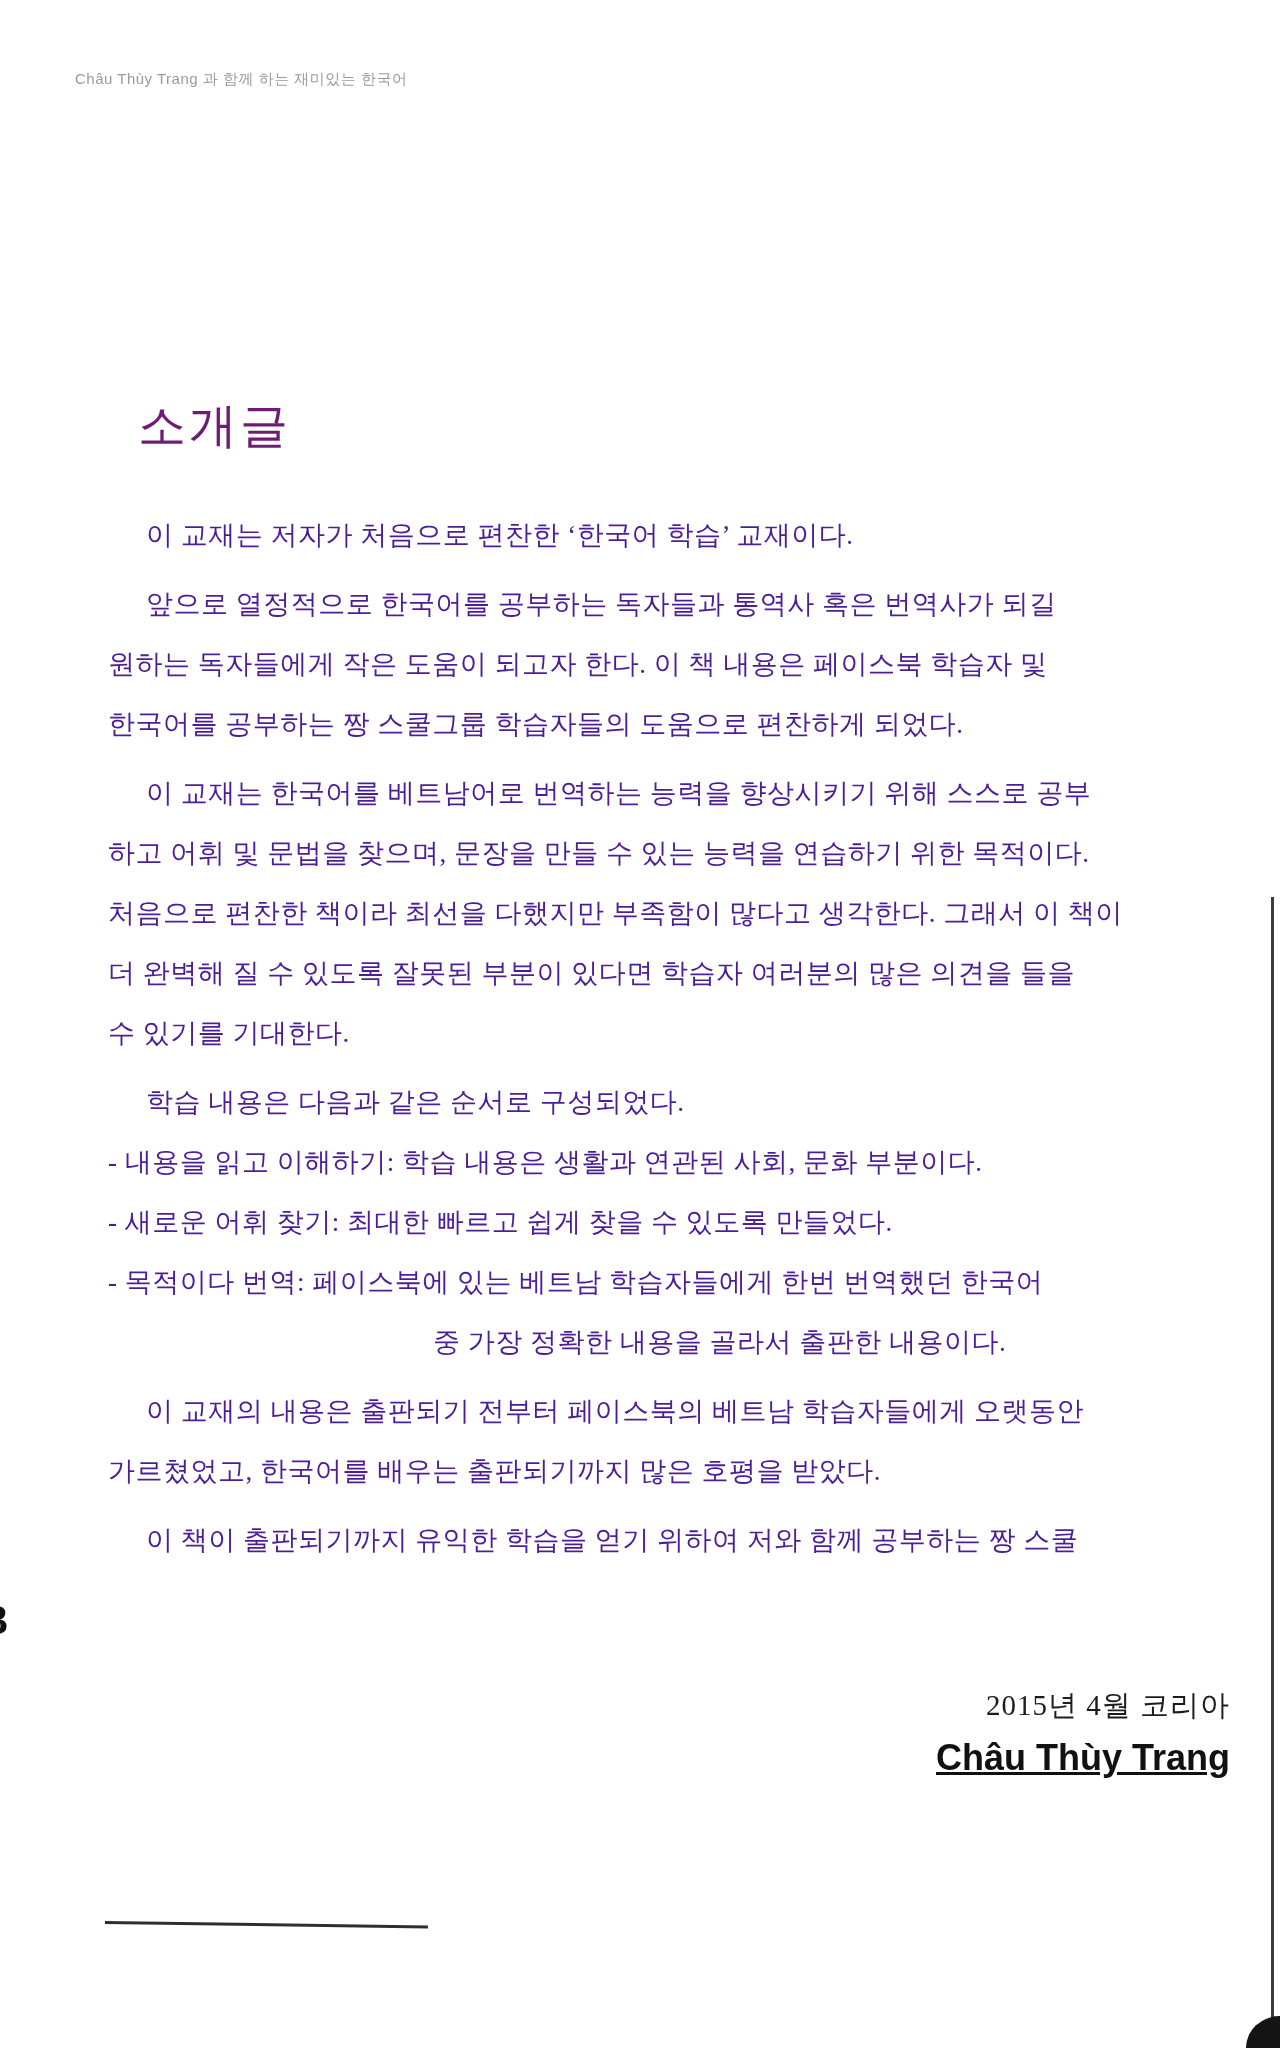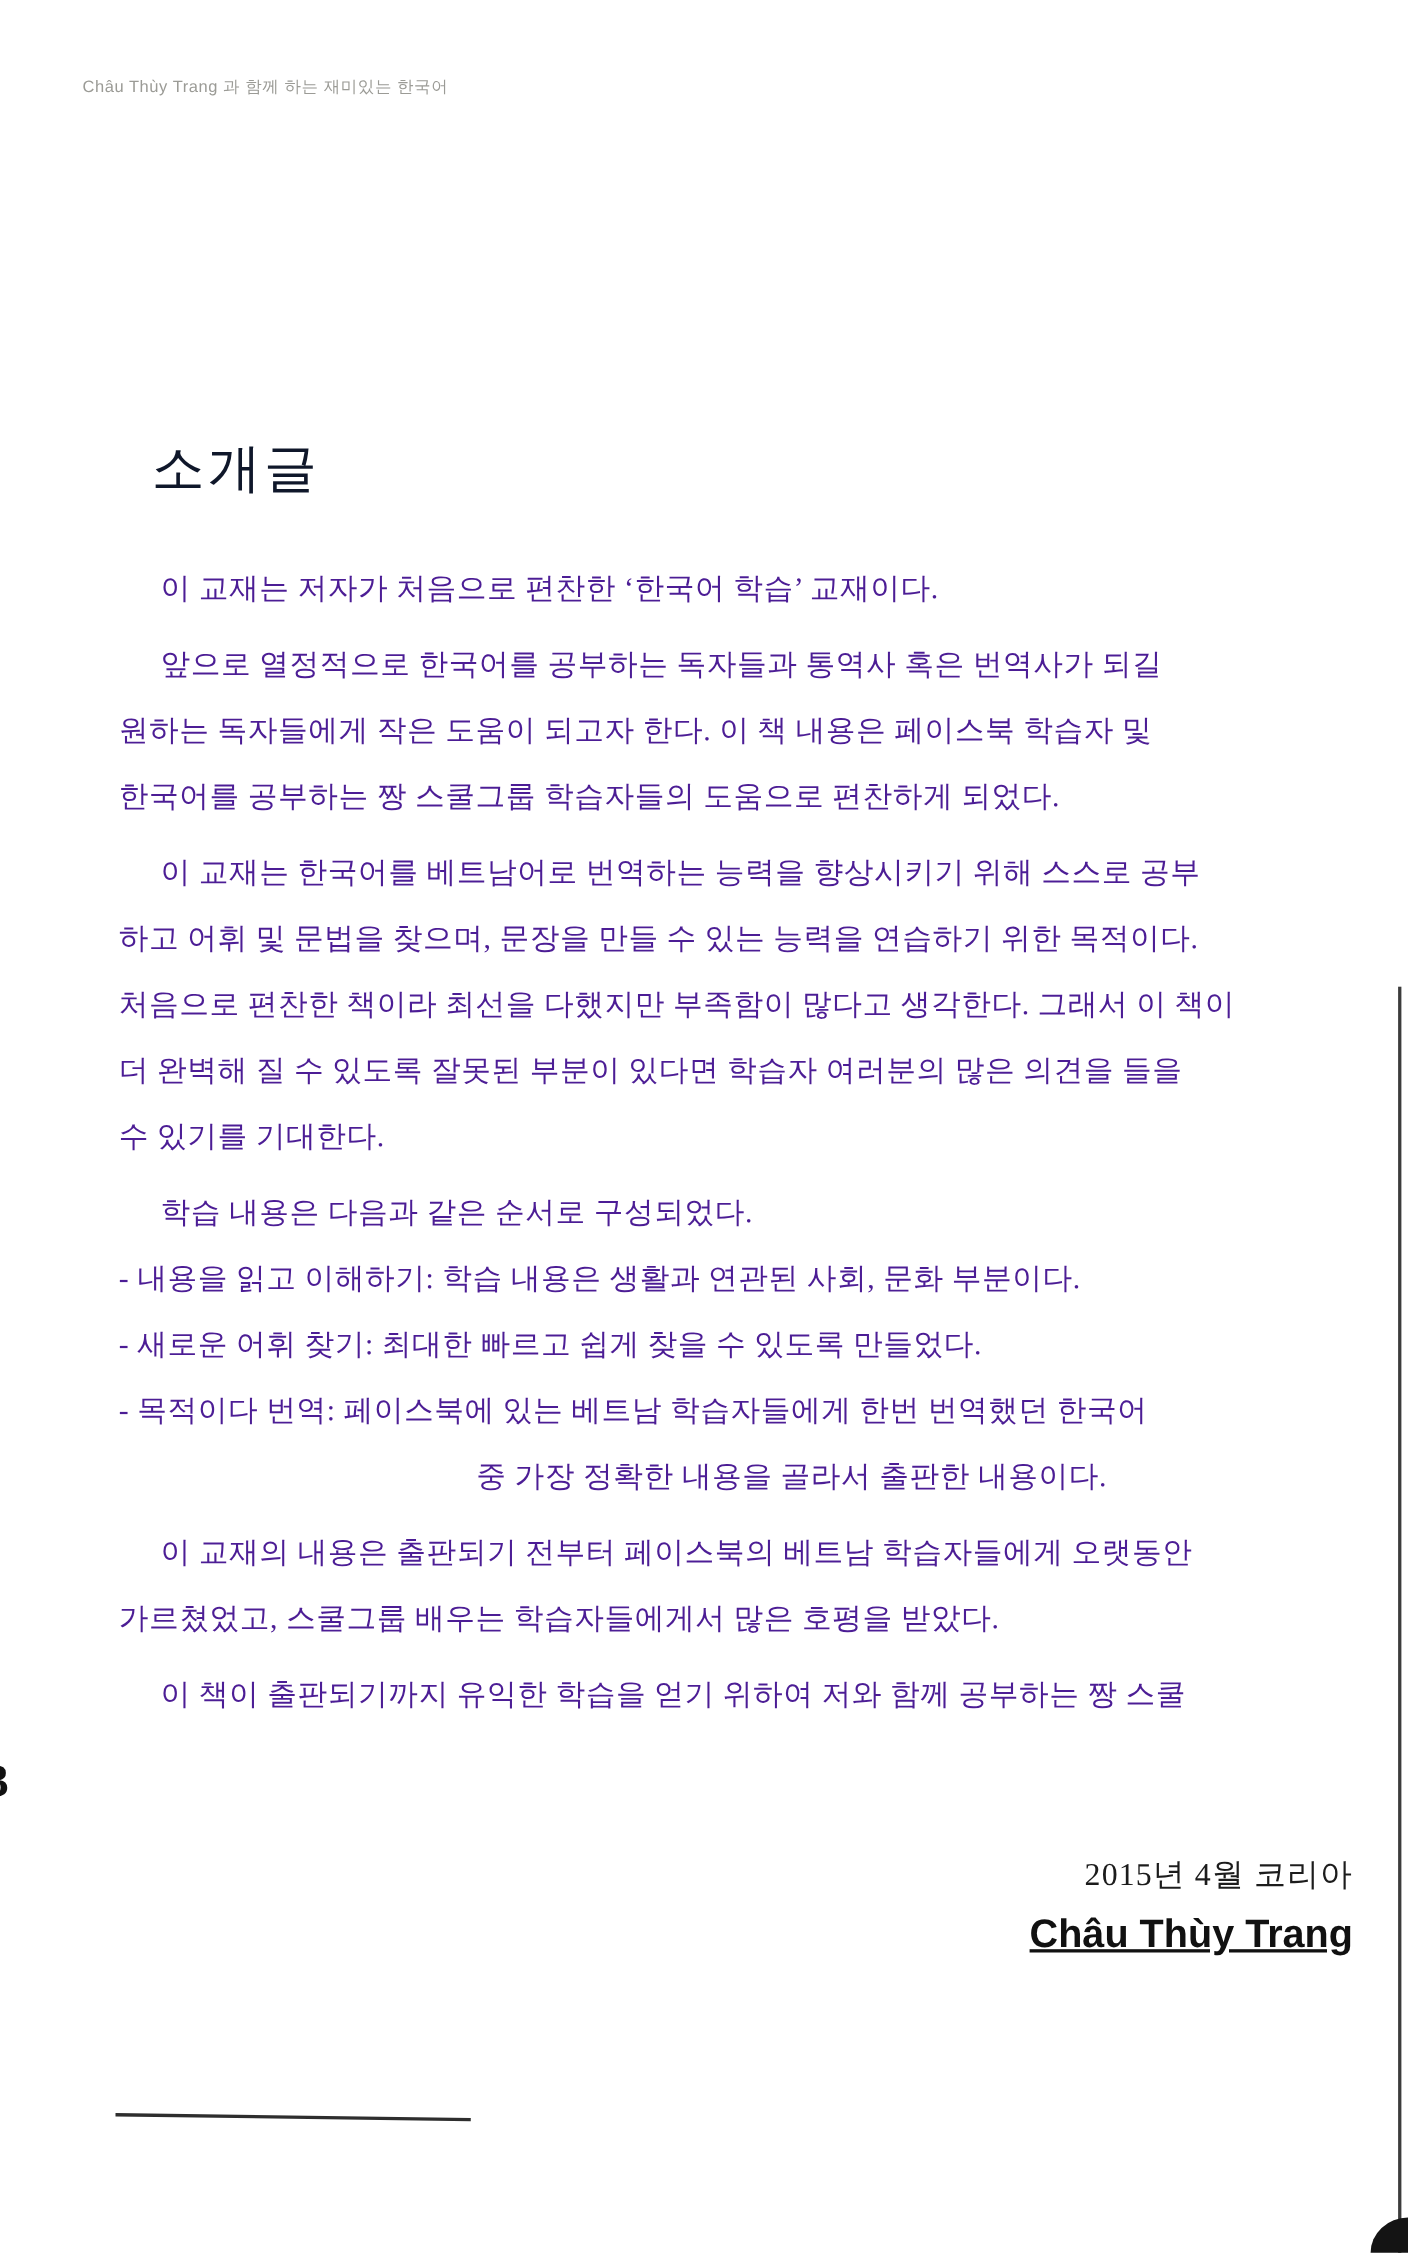--- a/index.html
+++ b/index.html
@@ -22,21 +22,21 @@
     color: #9b9b96;
   }
   .page-title {
     position: absolute;
     left: 138px;
     top: 362px;
     font-family: "Liberation Sans", "DejaVu Sans", sans-serif;
     font-size: 48px;
     font-weight: 500;
     letter-spacing: 3px;
-    color: #0f172a;
+    color: #701a75;
   }
   .body-text {
     position: absolute;
     left: 108px;
     top: 505px;
     width: 1035px;
   }
   .line {
     margin: 0;
     font-size: 27px;
@@ -125,21 +125,21 @@
   <p class="line">더 완벽해 질 수 있도록 잘못된 부분이 있다면 학습자 여러분의 많은 의견을 들을</p>
   <p class="line">수 있기를 기대한다.</p>
 
   <p class="line indent p-start">학습 내용은 다음과 같은 순서로 구성되었다.</p>
   <p class="line">- 내용을 읽고 이해하기: 학습 내용은 생활과 연관된 사회, 문화 부분이다.</p>
   <p class="line">- 새로운 어휘 찾기: 최대한 빠르고 쉽게 찾을 수 있도록 만들었다.</p>
   <p class="line">- 목적이다 번역: 페이스북에 있는 베트남 학습자들에게 한번 번역했던 한국어</p>
   <p class="line cont-indent">중 가장 정확한 내용을 골라서 출판한 내용이다.</p>
 
   <p class="line indent p-start">이 교재의 내용은 출판되기 전부터 페이스북의 베트남 학습자들에게 오랫동안</p>
-  <p class="line">가르쳤었고, 스쿨그룹 배우는 학습자들에게서 많은 호평을 받았다.</p>
+  <p class="line">가르쳤었고, 한국어를 배우는 출판되기까지 많은 호평을 받았다.</p>
 
   <p class="line indent p-start">이 책이 출판되기까지 유익한 학습을 얻기 위하여 저와 함께 공부하는 짱 스쿨</p>
 </div>
 
 <div class="signature">
   <div class="sig-date">2015년 4월 코리아</div>
   <div class="sig-author">Châu Thùy Trang</div>
 </div>
 
 <div class="page-number-partial">3</div>

